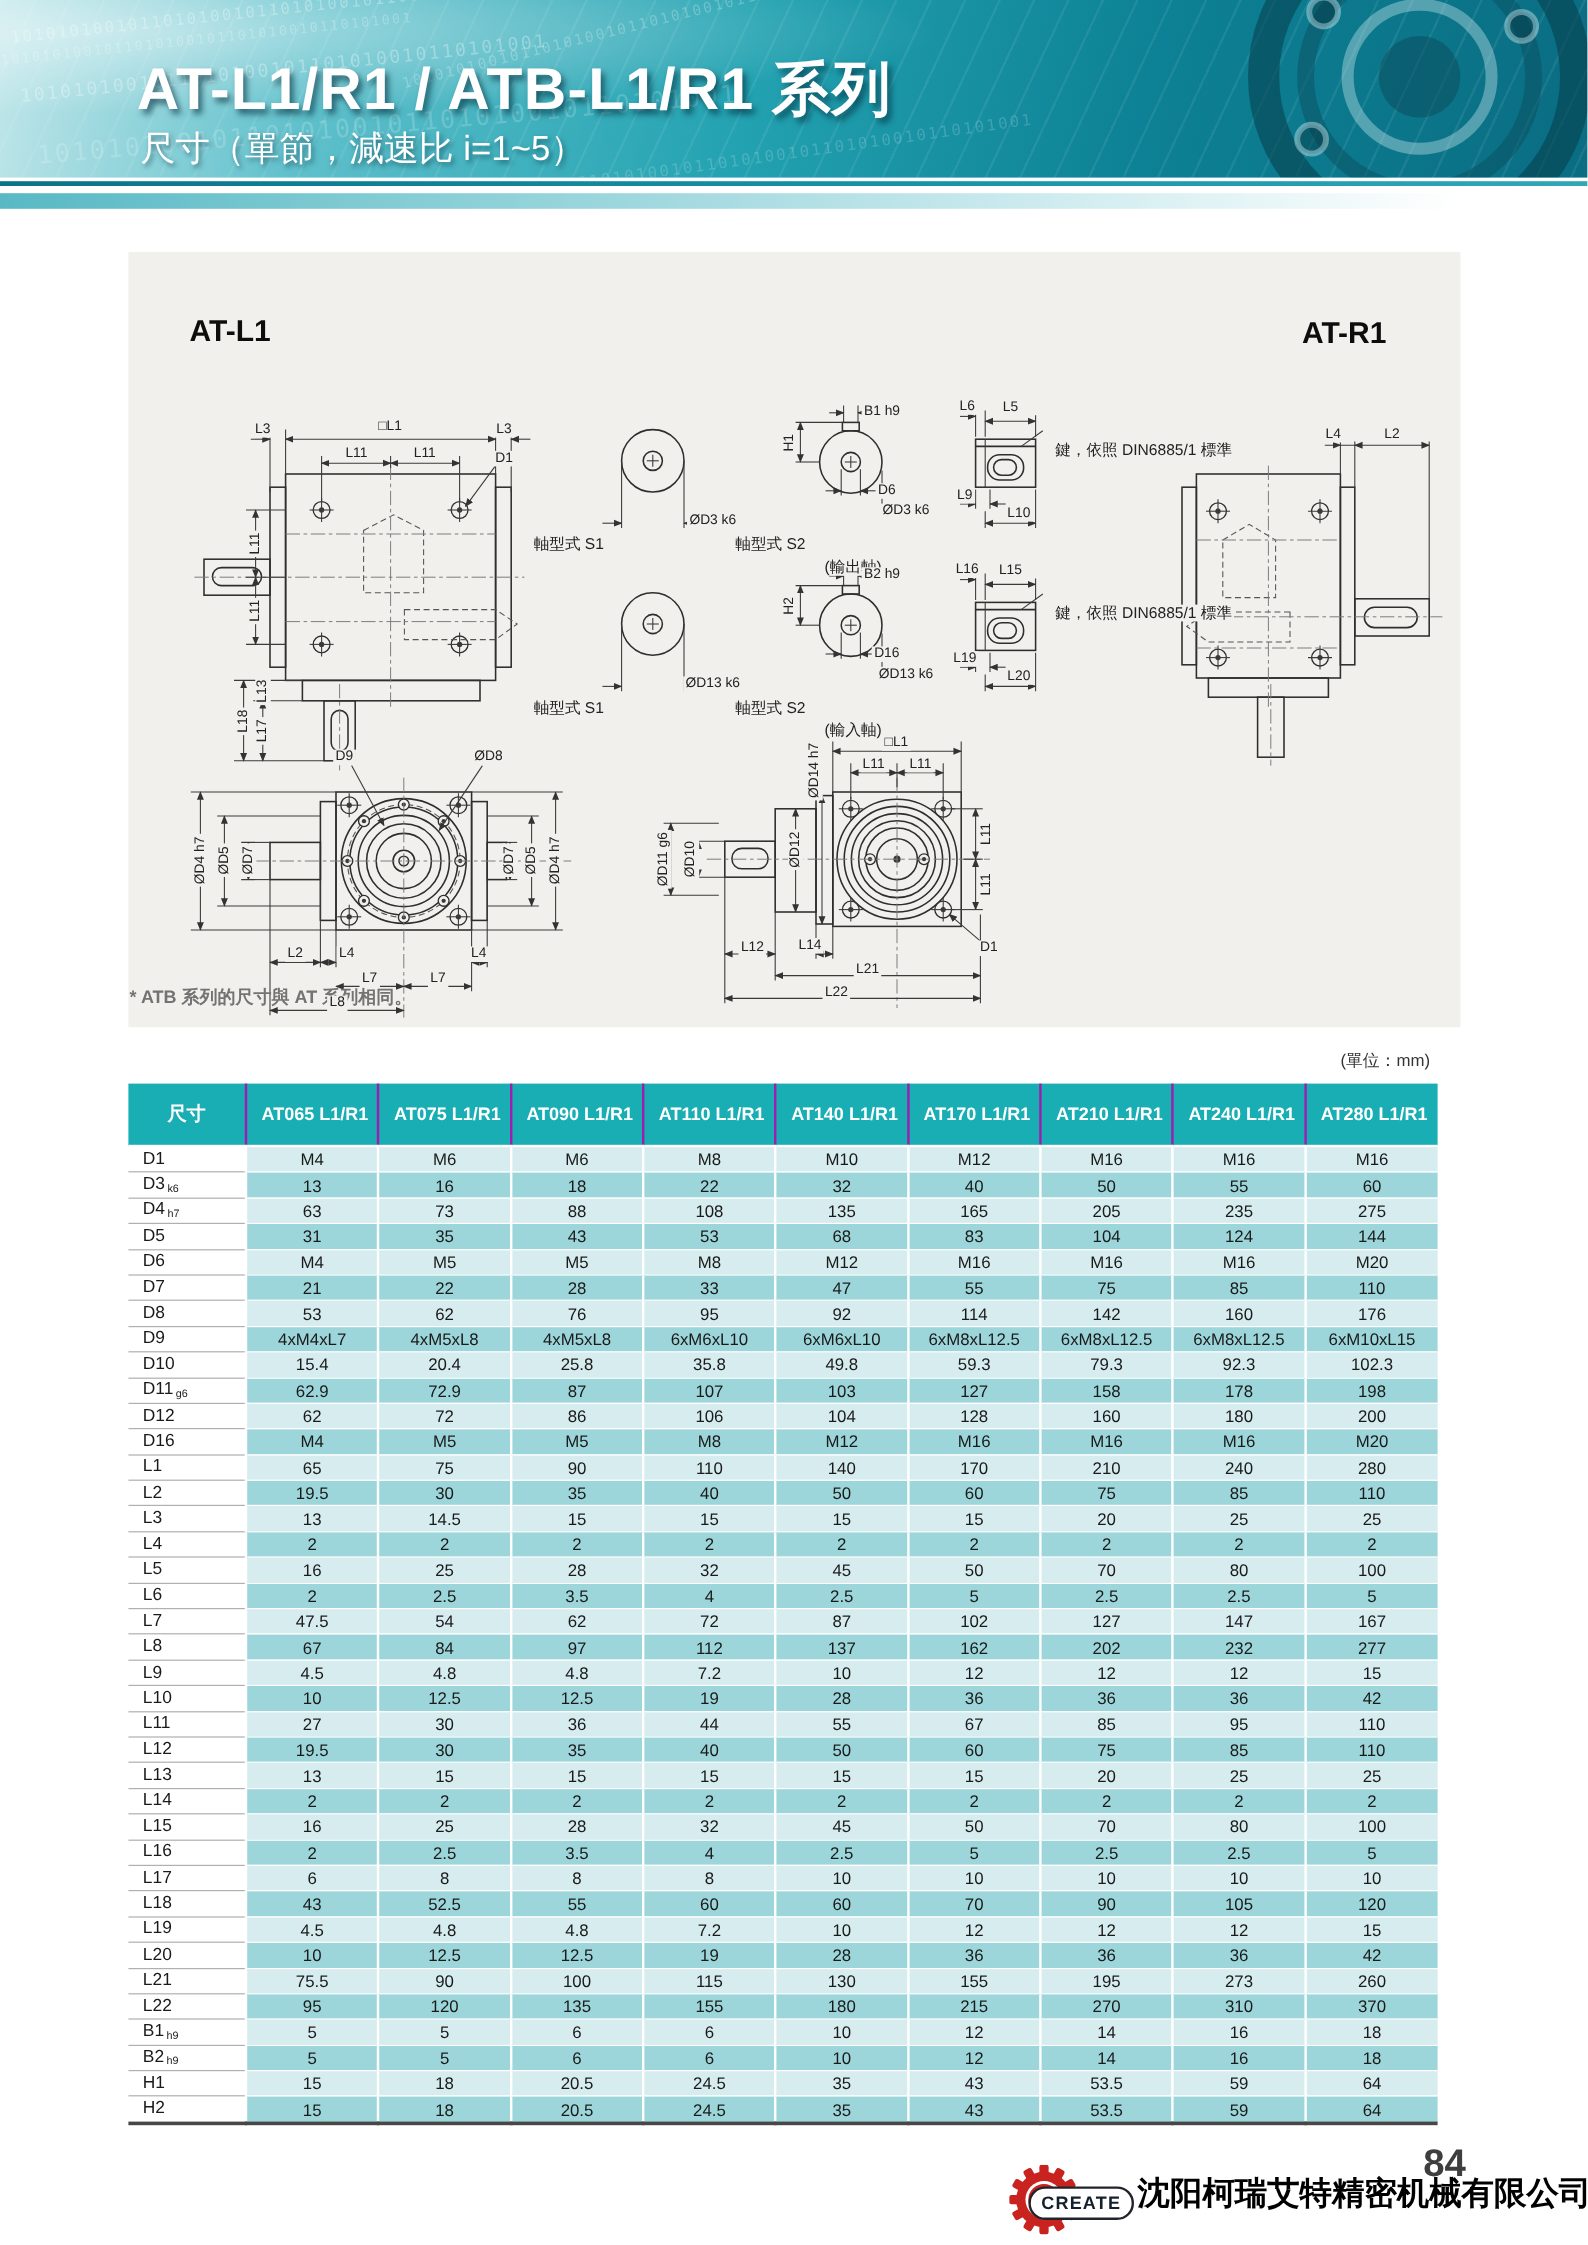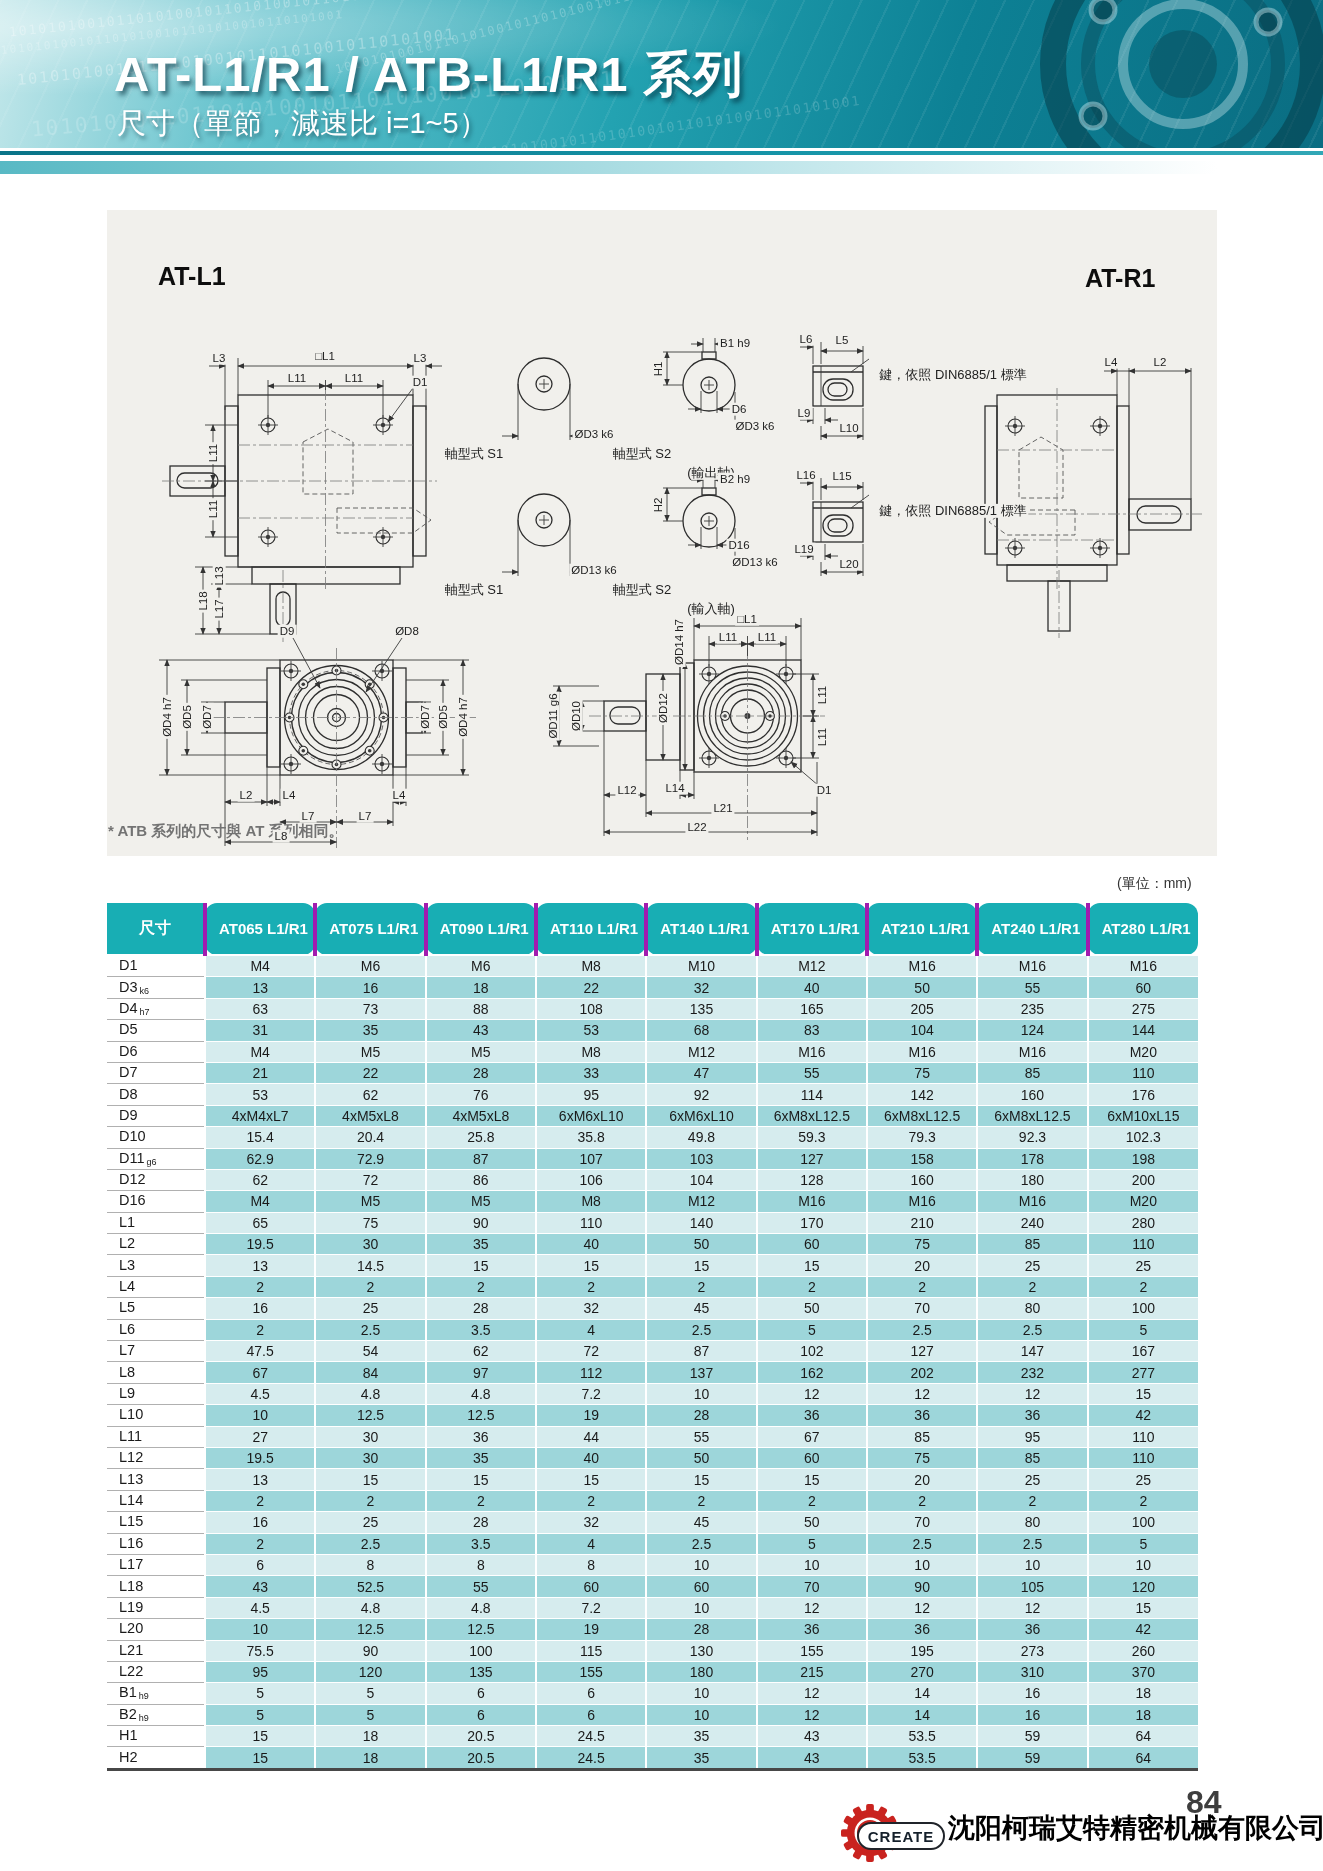--- a/index.html
+++ b/index.html
@@ -54,21 +54,21 @@
   .unit { position:absolute; left:1117px; top:875px; font-size:14px; color:#333; }
   
   .dimtable {
     position:absolute; left:107px; top:903px; width:1091px;
     border-collapse:collapse; table-layout:fixed; border-bottom:3px solid #474747;
   }
   .dimtable th {
     background:#18aeb4; color:#fff; font-size:15px; font-weight:700; height:27px;
     padding:12px; text-align:center; border-bottom:2px solid #fff; white-space:nowrap;
   }
-  .dimtable th + th { border-left:4px solid #a21caf;border-radius:12px; }
+  .dimtable th + th { border-left:2px solid #a21caf; }
   .dimtable th:first-child { font-size:16px; }
   .dimtable td { height:20.4px; padding:0; font-size:14px; color:#1a1a1a; text-align:center; line-height:1; }
   td.val { border-left:2px solid #fff; border-top:1px solid #fff; }
   tr.r-light td.val { background:#d6ecee; }
   tr.r-dark  td.val { background:#9dd6da; }
   td.lblcell { background:#fff; text-align:left; padding-left:12px; border-top:1px solid #b0b0b0; font-size:14.5px; }
   .sub { font-size:9px; vertical-align:-2px; margin-left:2px; }
   
   .pageno { position:absolute; left:1186px; top:1784px; font-size:32px; font-weight:800; color:#3e3e3e; z-index:1; }
   .gearlogo { position:absolute; left:841px; top:1804px; z-index:2; }

